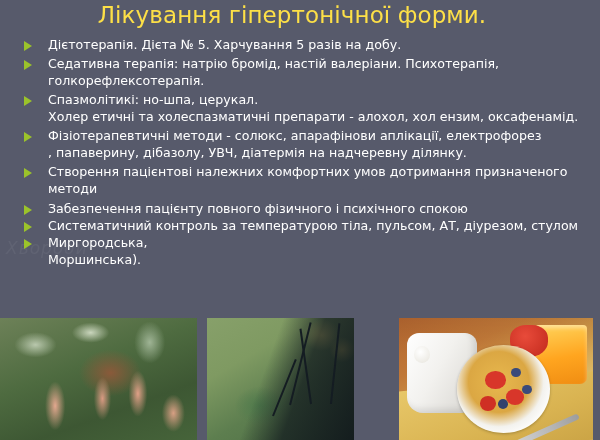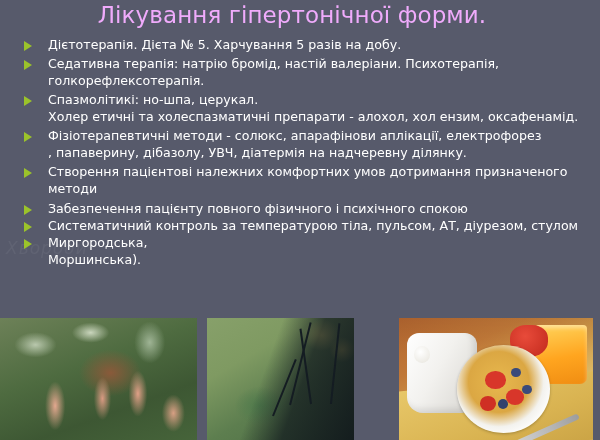--- a/index.html
+++ b/index.html
@@ -38,21 +38,21 @@
     z-index: 1;
   }
 
   
   .title {
     position: absolute;
     left: 0;
     top: 1px;
     width: 584px;
     text-align: center;
-    color: #f0abfc;
+    color: #fde047;
     font-size: 23px;
     line-height: 28px;
     font-weight: normal;
     letter-spacing: 0.1px;
     z-index: 3;
   }
 
   
   .body-list {
     position: absolute;

